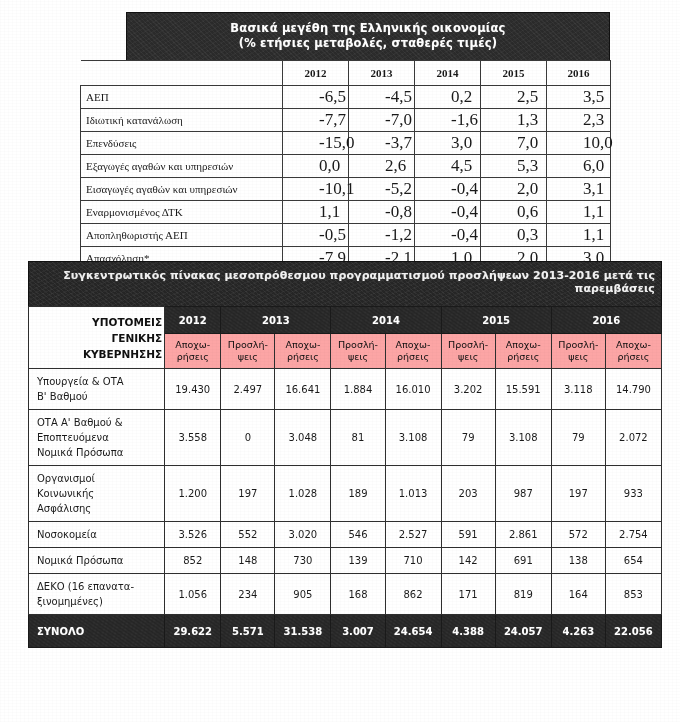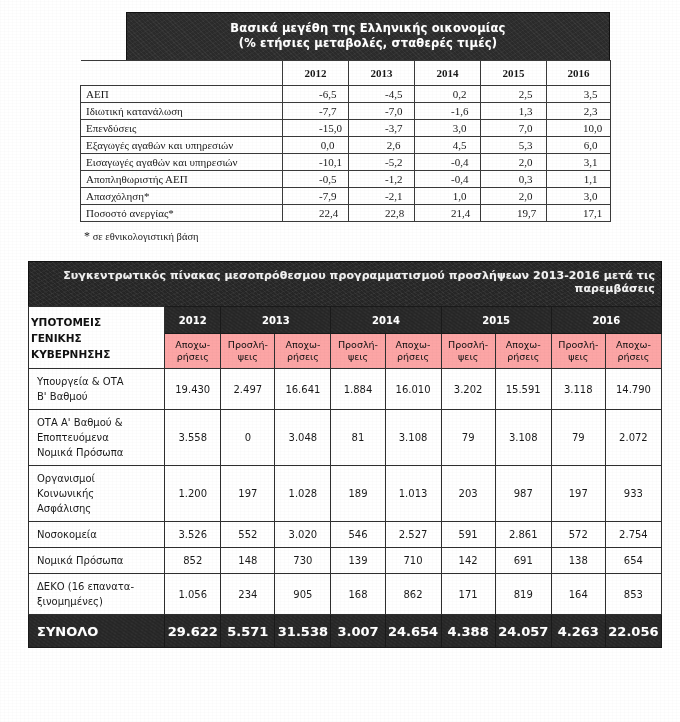--- a/index.html
+++ b/index.html
@@ -75,23 +75,23 @@
     height: 22px;
     font-family: "Liberation Serif", serif;
   }
   table.t1 thead th.blank { border-left: none; }
   table.t1 td.lbl {
     text-align: left;
     font-size: 11px;
     white-space: nowrap;
   }
   table.t1 td.num {
-    text-align: center;
+    text-align: right;
     padding-right: 12px;
-    font-size: 11px;
+    font-size: 17px;
     padding-left: 36px;
   }
   .t1-foot {
     margin-top: 7px;
     font-size: 10.5px;
     padding-left: 4px;
   }
   .t1-foot .star { font-size: 12px; }
 
   
@@ -141,21 +141,21 @@
     background-image:
       repeating-linear-gradient(35deg, rgba(255,255,255,.06) 0 1px, rgba(0,0,0,0) 1px 3px);
     text-shadow: 0 0 1px rgba(255,255,255,.3);
     border-color: #1a1a1a;
   }
   table.t2 th.corner {
     background: #ffffff;
     color: #111;
     font-weight: bold;
     font-size: 10.5px;
-    text-align: left;
+    text-align: right;
     line-height: 16px;
     vertical-align: middle;
     padding: 3px 2px;
   }
   table.t2 th.sub {
     background: #fca5a5;
     color: #111;
     font-weight: normal;
     font-size: 9.5px;
     text-align: center;
@@ -174,21 +174,21 @@
   table.t2 td.val {
     text-align: center;
     font-size: 10px;
     vertical-align: middle;
     padding: 2px;
   }
   table.t2 tr.total td {
     background: #262626;
     color: #ffffff;
     font-weight: bold;
-    font-size: 13px;
+    font-size: 10px;
     height: 22px;
     background-image:
       repeating-linear-gradient(35deg, rgba(255,255,255,.06) 0 1px, rgba(0,0,0,0) 1px 3px);
     text-shadow: 0 0 1px rgba(255,255,255,.28);
     border-color: #1a1a1a;
   }
   table.t2 tr.total td.rowlbl { text-align: left; padding-left: 8px; }
 </style>
 </head>
 <body>
@@ -252,20 +252,28 @@
           <td class="num">5,3</td>
           <td class="num">6,0</td>
         </tr>
         <tr>
           <td class="lbl">Εισαγωγές αγαθών και υπηρεσιών</td>
           <td class="num">-10,1</td>
           <td class="num">-5,2</td>
           <td class="num">-0,4</td>
           <td class="num">2,0</td>
           <td class="num">3,1</td>
+        </tr>
+        <tr>
+          <td class="lbl">Εναρμονισμένος ΔΤΚ</td>
+          <td class="num">1,1</td>
+          <td class="num">-0,8</td>
+          <td class="num">-0,4</td>
+          <td class="num">0,6</td>
+          <td class="num">1,1</td>
         </tr>
         <tr>
           <td class="lbl">Αποπληθωριστής ΑΕΠ</td>
           <td class="num">-0,5</td>
           <td class="num">-1,2</td>
           <td class="num">-0,4</td>
           <td class="num">0,3</td>
           <td class="num">1,1</td>
         </tr>
         <tr>

